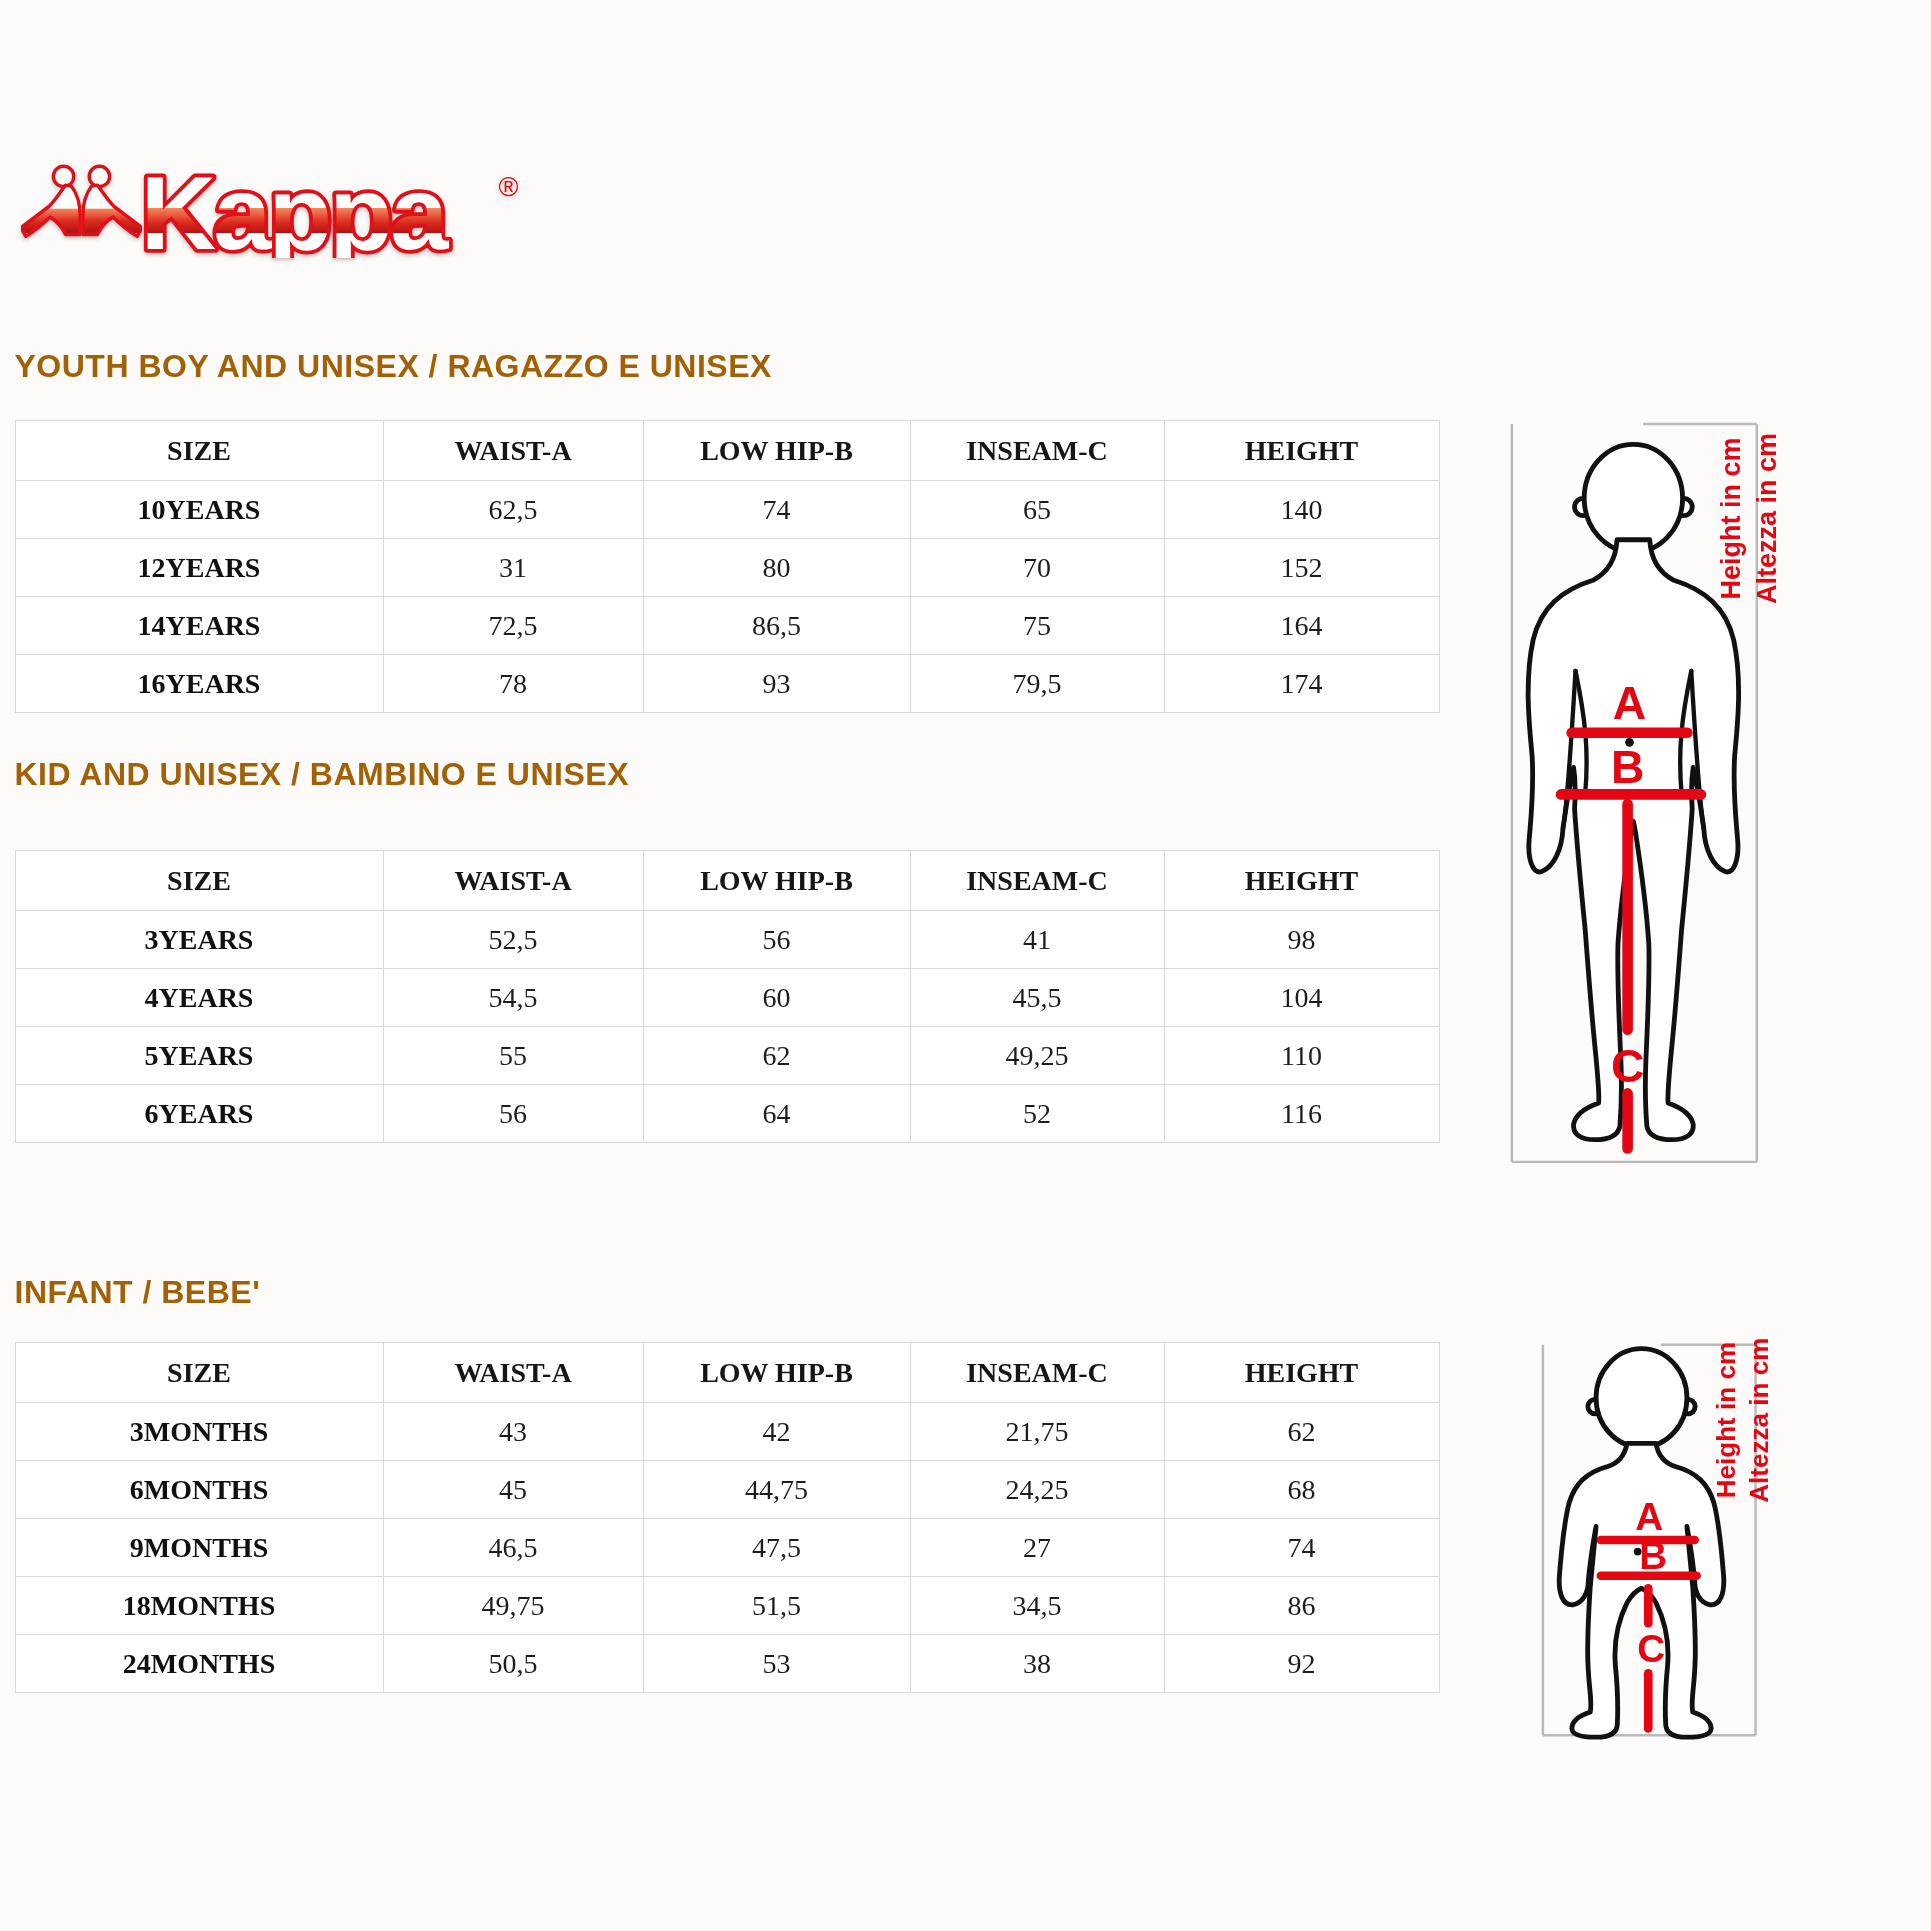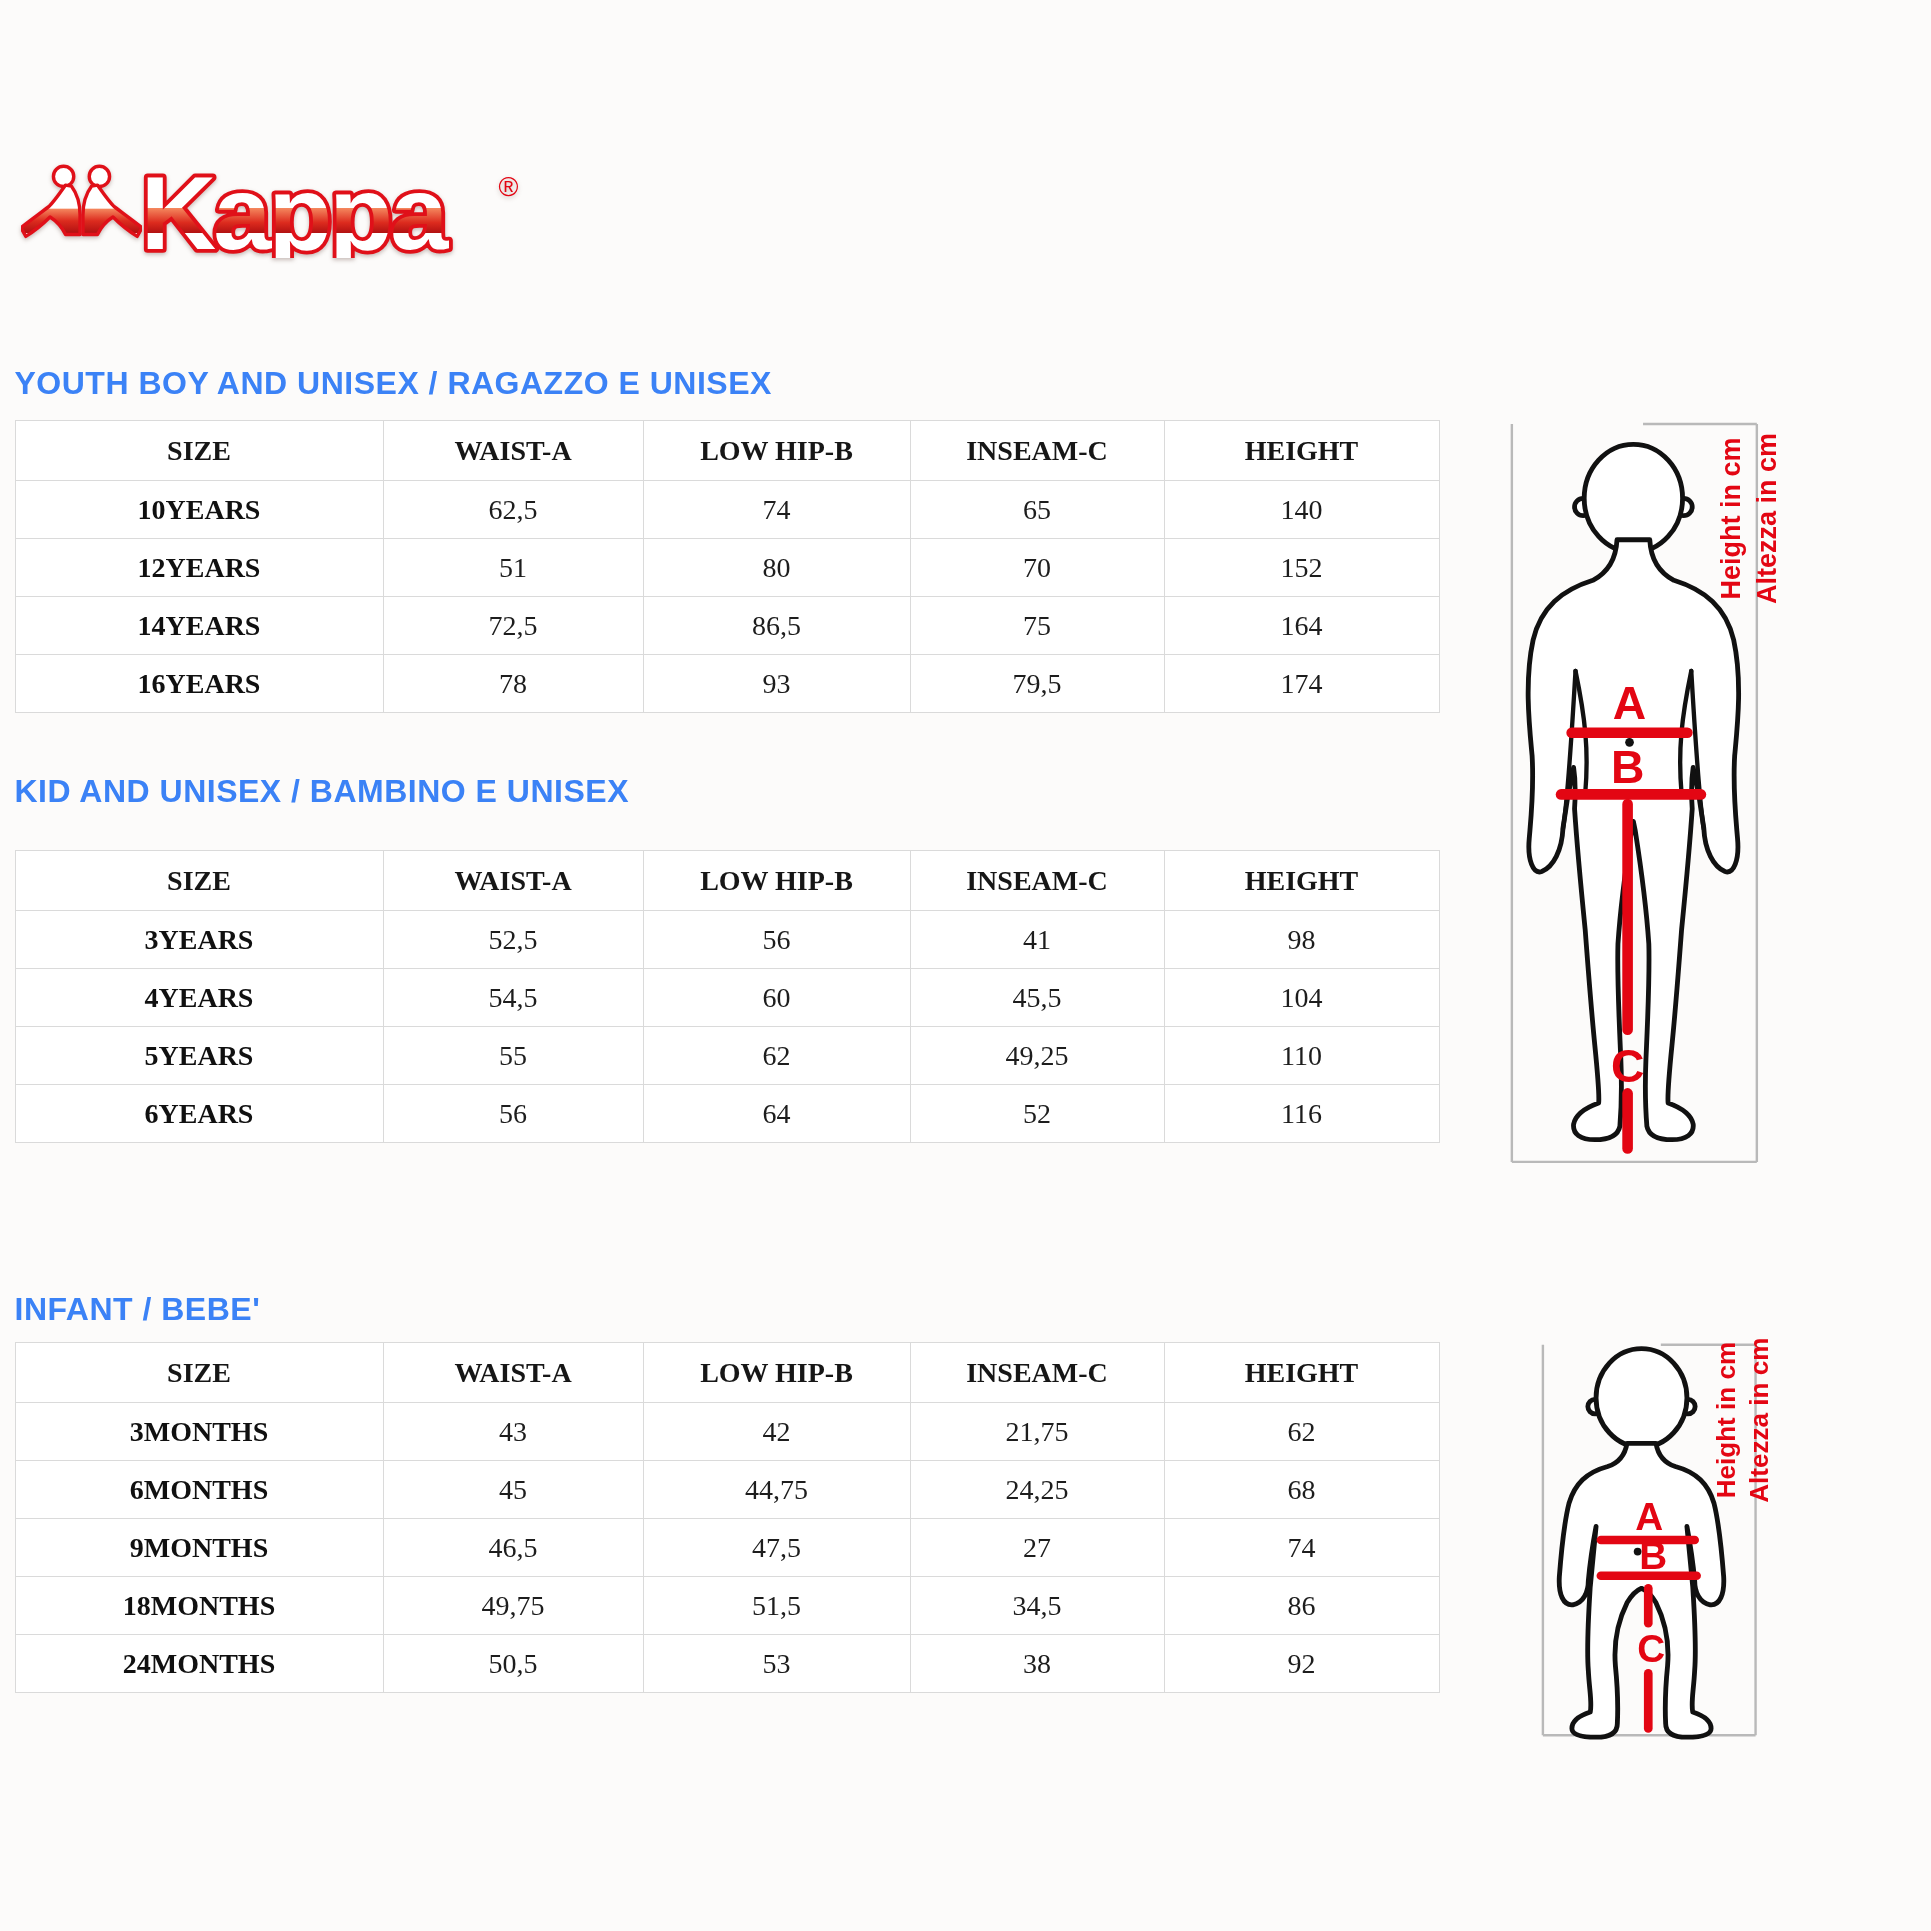--- a/index.html
+++ b/index.html
@@ -14,23 +14,22 @@
 
   
   #logo { left:21px; top:128px; width:541px; height:130px;text-decoration:underline; }
 
   
   .section-title {
     left:14.5px;
     font-size:32px;
     font-weight:bold;
     letter-spacing:0.5px;
-    color:#3b82f6;
+    color:#a16207;
     white-space:nowrap;
-    margin-top:17px;
   }
   #title-youth  { top:348px; }
   #title-kid    { top:756px;text-align:right; }
   #title-infant { top:1274px; }
 
   
   table.size-table {
     position:absolute;
     left:14.5px;
     width:1424px;
@@ -117,21 +116,21 @@
   <tbody>
     <tr>
       <td class="size-cell">10YEARS</td>
       <td>62,5</td>
       <td>74</td>
       <td>65</td>
       <td>140</td>
     </tr>
     <tr>
       <td class="size-cell">12YEARS</td>
-      <td>51</td>
+      <td>31</td>
       <td>80</td>
       <td>70</td>
       <td>152</td>
     </tr>
     <tr>
       <td class="size-cell">14YEARS</td>
       <td>72,5</td>
       <td>86,5</td>
       <td>75</td>
       <td>164</td>

